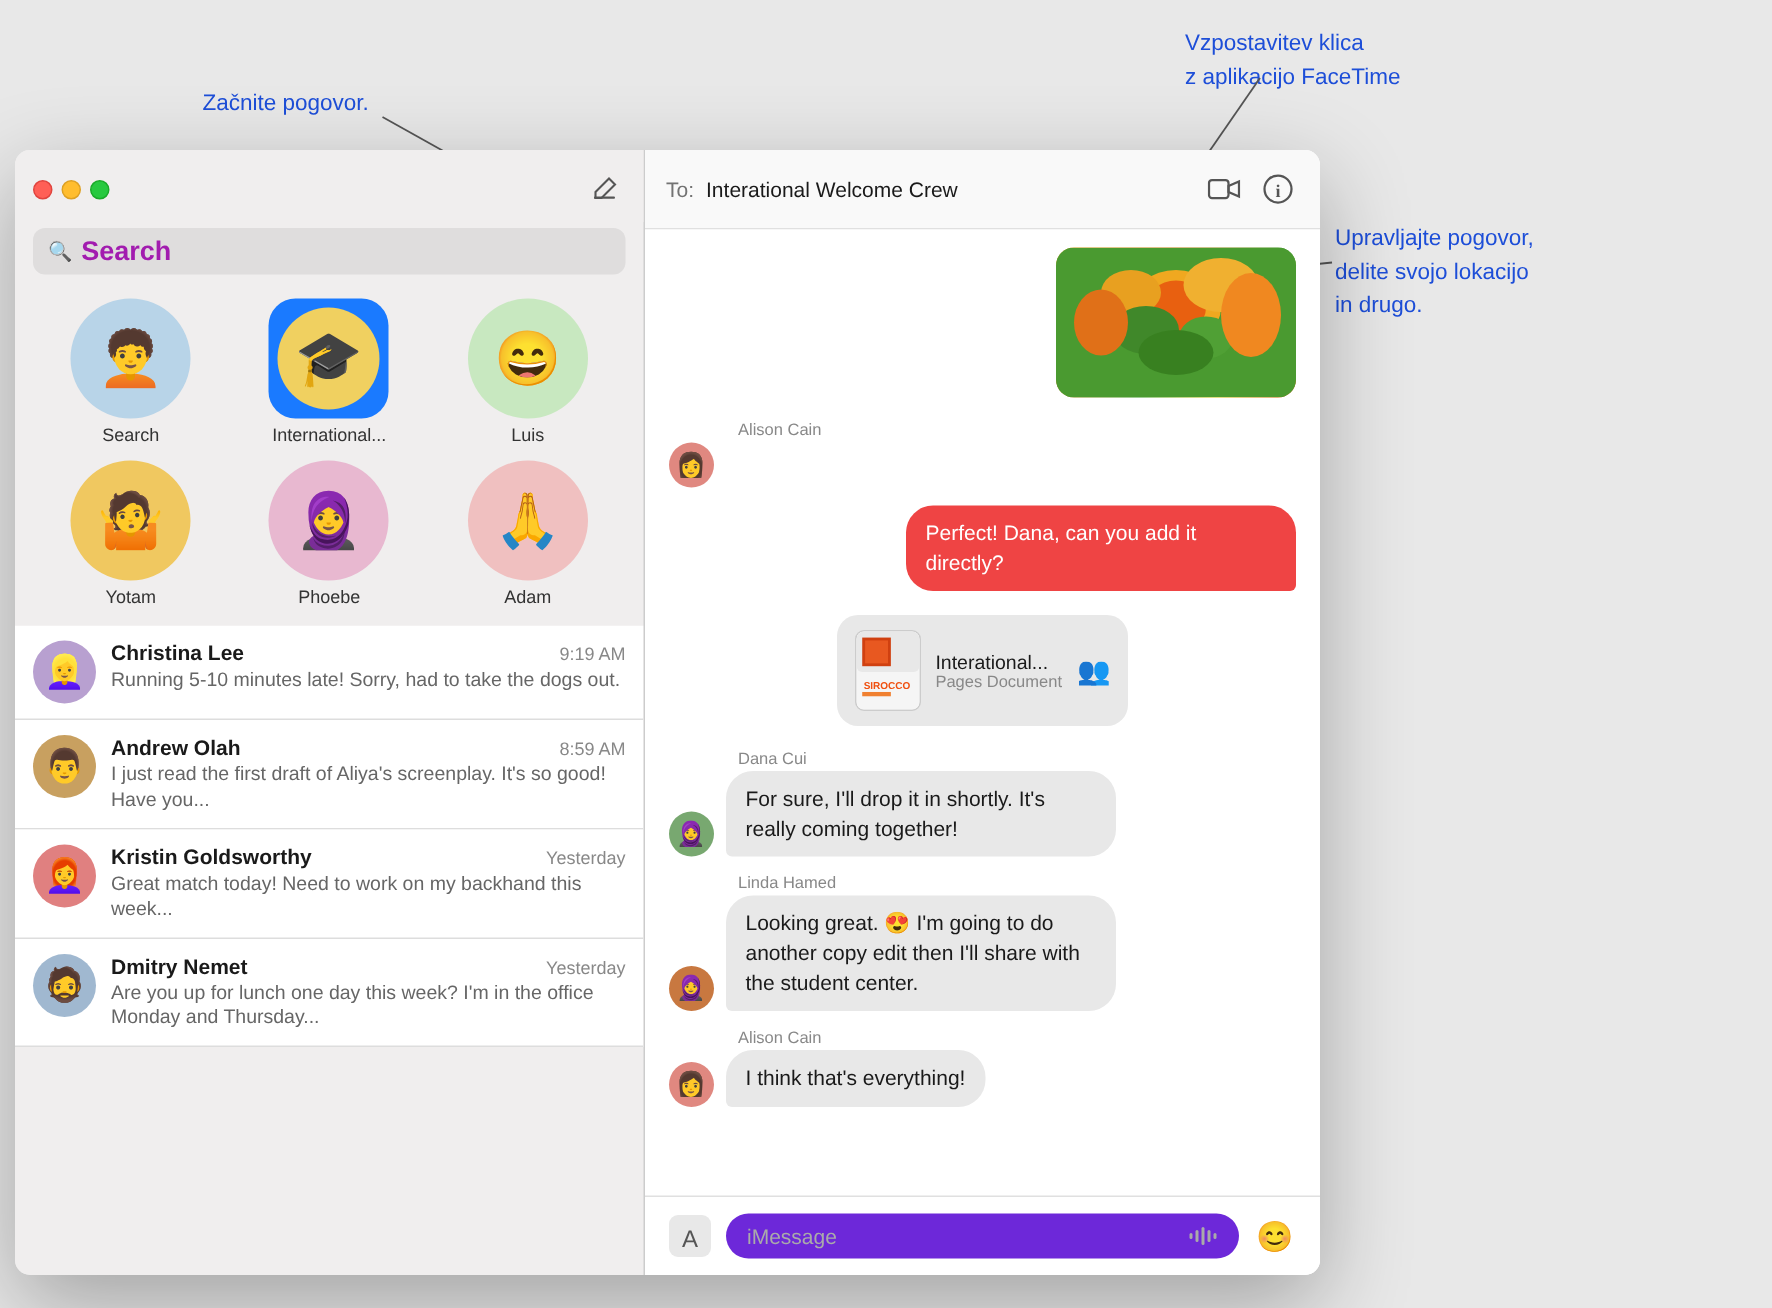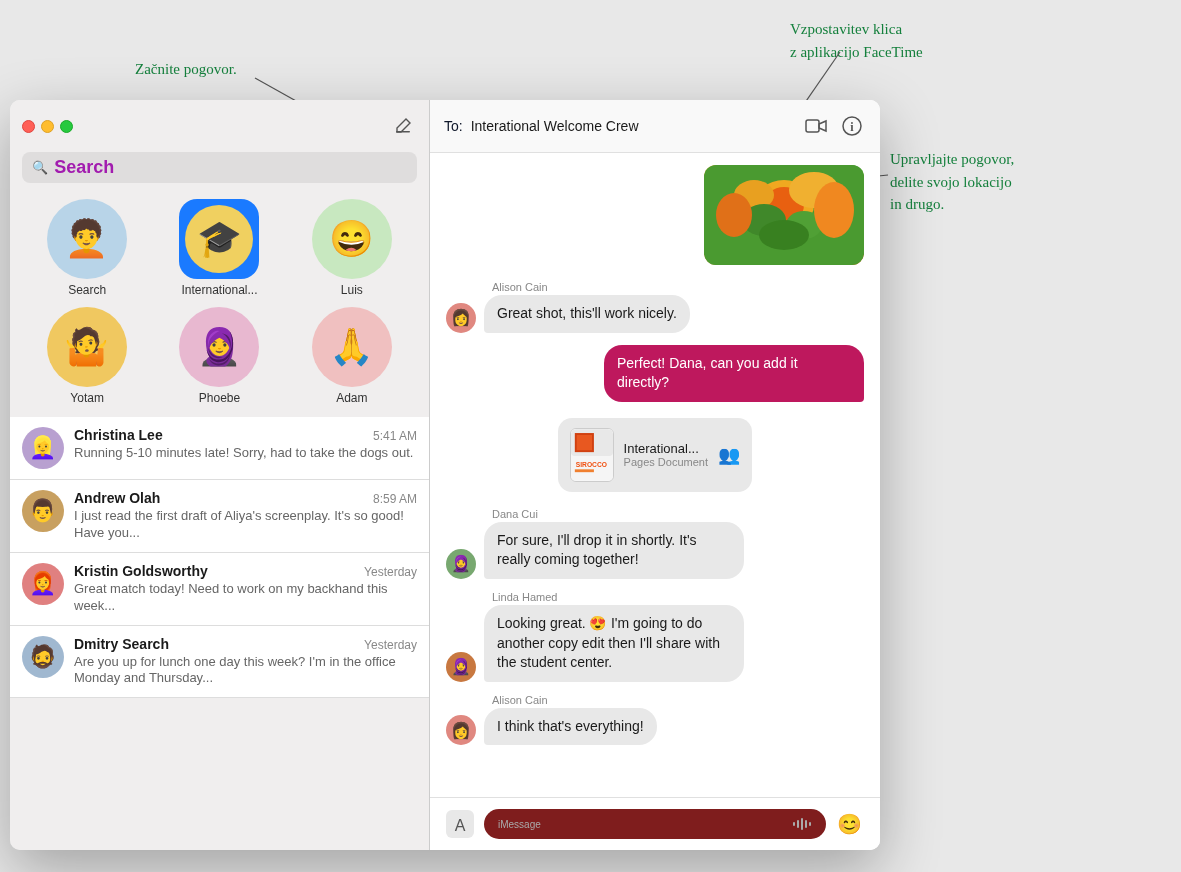--- a/index.html
+++ b/index.html
@@ -147,21 +147,21 @@
 
     .chat-header {
       padding: 12px 14px;
       border-bottom: 1px solid #e0e0e0;
       display: flex;
       align-items: center;
       gap: 8px;
       background: #f9f9f9;
     }
 
-    .chat-to-label { color: #0f172a; font-size: 14px; }
+    .chat-to-label { color: #737373; font-size: 14px; }
     .chat-recipient { font-size: 14px; color: #1a1a1a; font-weight: 500; flex: 1; }
 
     .chat-header-btn {
       width: 28px;
       height: 28px;
       display: flex;
       align-items: center;
       justify-content: center;
       cursor: pointer;
       color: #555;
@@ -226,21 +226,21 @@
       max-width: 260px;
     }
 
     .bubble.received {
       background: #e8e8e8;
       color: #1a1a1a;
       border-bottom-left-radius: 4px;
     }
 
     .bubble.sent {
-      background: #be185d;
+      background: #ef4444;
       color: white;
       border-bottom-right-radius: 4px;
     }
 
     
     .doc-bubble {
       background: #e8e8e8;
       border-radius: 14px;
       padding: 10px 12px;
       display: flex;
@@ -288,47 +288,46 @@
       width: 32px;
       height: 32px;
       display: flex;
       align-items: center;
       justify-content: center;
       cursor: pointer;
     }
 
     .input-field {
       flex: 1;
-      background: #7f1d1d;
+      background: #6d28d9;
       border-radius: 18px;
       padding: 7px 14px;
-      font-size: 10px;
+      font-size: 14px;
       color: #aaa;
       display: flex;
       align-items: center;
       justify-content: space-between;
     }
 
     .input-emoji-btn {
       width: 32px;
       height: 32px;
       display: flex;
       align-items: center;
       justify-content: center;
       cursor: pointer;
       font-size: 20px;
     }
 
     
     .callout-text {
       position: absolute;
       font-size: 15px;
-      color: #15803d;
+      color: #1d4ed8;
       line-height: 1.5;
-      font-family: Liberation Serif, serif;
     }
 
     
     .arrows-svg {
       position: absolute;
       top: 0;
       left: 0;
       width: 1181px;
       height: 872px;
       pointer-events: none;
@@ -430,21 +429,21 @@
 
     </div>
 
     <div class="conv-list">
 
       <div class="conv-item">
         <div class="conv-avatar" style="background:#b8a0d0;">👱‍♀️</div>
         <div class="conv-content">
           <div class="conv-header">
             <span class="conv-name">Christina Lee</span>
-            <span class="conv-time">5:41 AM</span>
+            <span class="conv-time">9:19 AM</span>
           </div>
           <div class="conv-preview">Running 5-10 minutes late! Sorry, had to take the dogs out.</div>
         </div>
       </div>
 
       <div class="conv-item">
         <div class="conv-avatar" style="background:#c8a060;">👨</div>
         <div class="conv-content">
           <div class="conv-header">
             <span class="conv-name">Andrew Olah</span>
@@ -462,21 +461,21 @@
             <span class="conv-time">Yesterday</span>
           </div>
           <div class="conv-preview">Great match today! Need to work on my backhand this week...</div>
         </div>
       </div>
 
       <div class="conv-item">
         <div class="conv-avatar" style="background:#a0b8d0;">🧔</div>
         <div class="conv-content">
           <div class="conv-header">
-            <span class="conv-name">Dmitry Search</span>
+            <span class="conv-name">Dmitry Nemet</span>
             <span class="conv-time">Yesterday</span>
           </div>
           <div class="conv-preview">Are you up for lunch one day this week? I'm in the office Monday and Thursday...</div>
         </div>
       </div>
 
     </div>
   </div>
 
   <div class="chat-panel">
@@ -515,21 +514,20 @@
             <ellipse cx="30" cy="50" rx="18" ry="22" fill="#e07018"></ellipse>
             <ellipse cx="130" cy="45" rx="20" ry="28" fill="#f08820"></ellipse>
           </svg>
         </div>
       </div>
 
       <div>
         <div class="msg-sender-label">Alison Cain</div>
         <div class="msg-row received">
           <div class="msg-avatar-sm" style="background:#e08880;">👩</div>
-          <div class="bubble received">Great shot, this'll work nicely.</div>
         </div>
       </div>
 
       <div class="msg-row sent">
         <div class="bubble sent">Perfect! Dana, can you add it directly?</div>
       </div>
 
       <div style="display:flex; justify-content:center; margin:4px 0;">
         <div class="doc-bubble">
           <div class="doc-icon">

